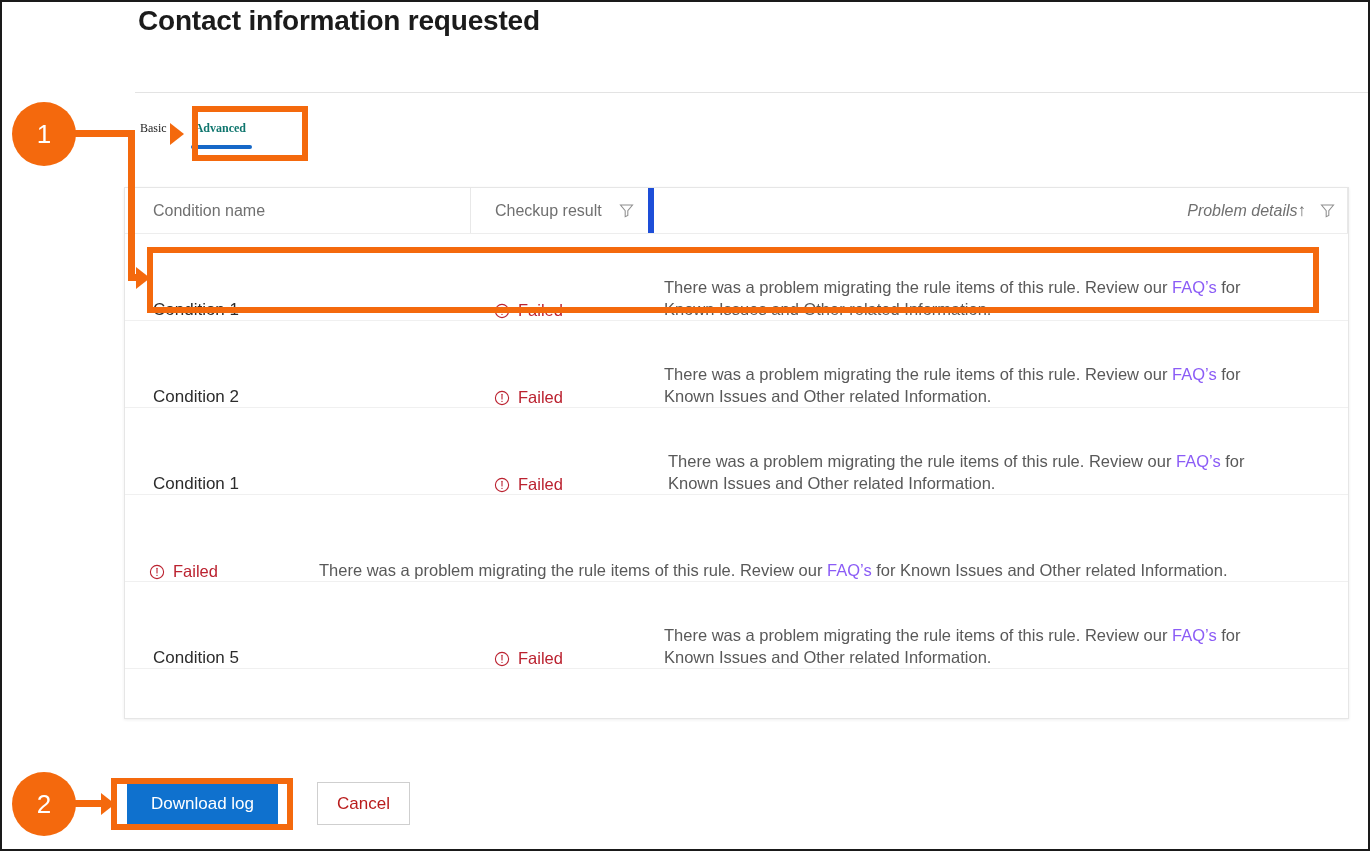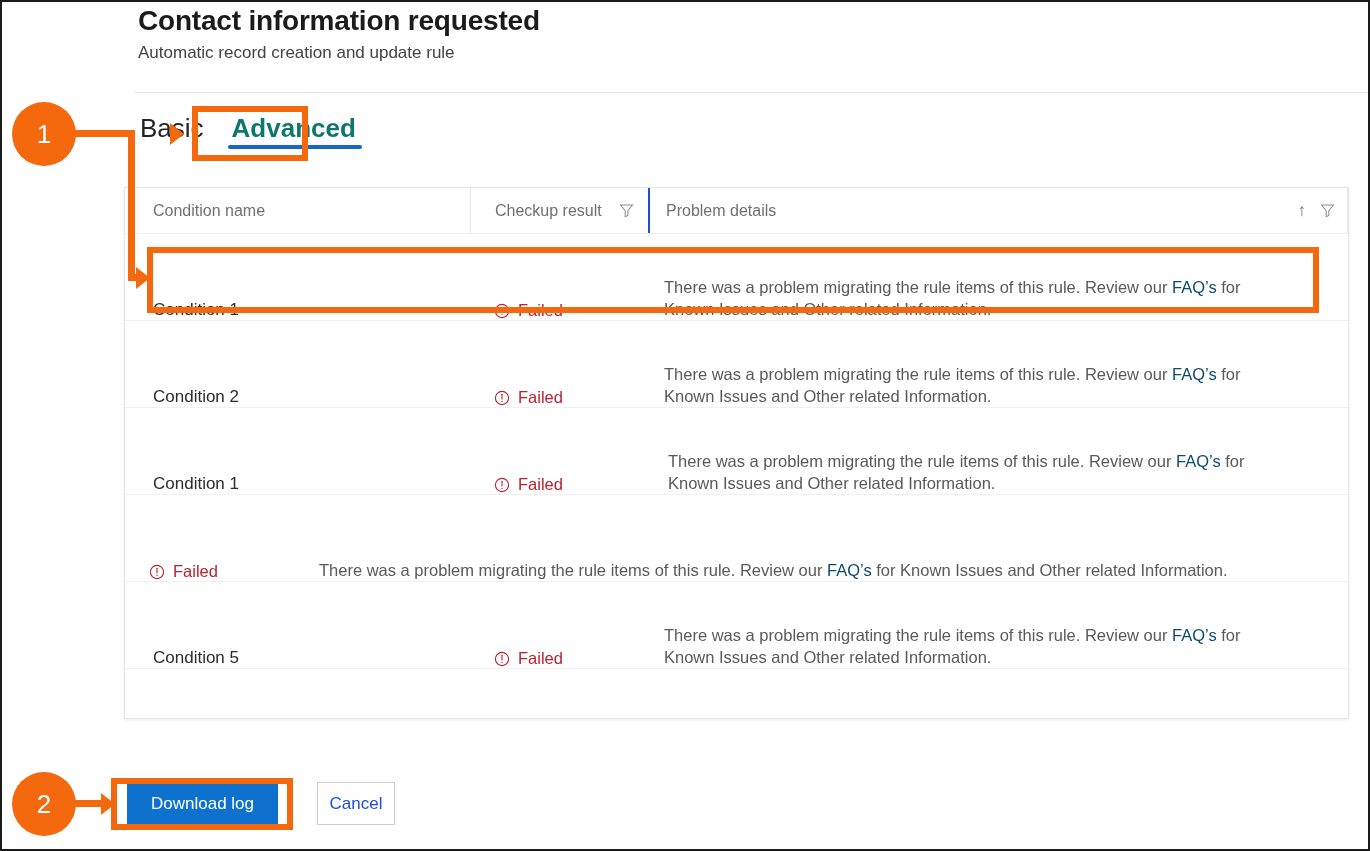--- a/index.html
+++ b/index.html
@@ -58,26 +58,27 @@
   
   .tabs {
     position: absolute;
     left: 138px;
     top: 112px;
     display: flex;
     align-items: flex-start;
     gap: 0px;
   }
   .tab {
-    font-size: 26px;
+    font-size: 12px;
     color: #242424;
     padding: 0 14px 7px 0;
     line-height: 28px;
     position: relative;
     white-space: nowrap;
+    font-family: Liberation Serif, serif;
   }
   .tab.active {
     font-weight: 600;
     color: #0f766e;
     padding: 0 14px 7px 14px;
   }
   .tab.active .tab-underline {
     position: absolute;
     left: 10px;
     right: 8px;
@@ -120,24 +121,25 @@
   .th-result {
     width: 178px;
     padding-left: 24px;
     border-left: 1px solid #e8e8e8;
     justify-content: space-between;
     padding-right: 14px;
   }
   .th-details {
     flex: 1;
     padding-left: 16px;
-    border-left: 2px solid #1d4ed8;
-    justify-content: space-between;
+    border-left: 6px solid #1d4ed8;
+    justify-content: flex-end;
     padding-right: 12px;
     border-right: 1px solid #e8e8e8;
+    font-style: italic;
   }
   .th-actions { display: flex; align-items: center; gap: 14px; }
 
   .icon-filter { width: 15px; height: 15px; display: block; opacity: .85; }
   .icon-sort { font-size: 17px; color: #6e6e6e; line-height: 1; display:block; }
 
   
   .row {
     display: flex;
     align-items: flex-end;
@@ -167,21 +169,21 @@
   .cell-details {
     flex: 1;
     padding-left: 16px;
     padding-right: 56px;
     box-sizing: border-box;
     font-size: 16.5px;
     color: #595959;
     line-height: 22px;
   }
   .cell-details.indent { padding-left: 20px; }
-  .faq-link { color: #0c4a6e; text-decoration: none; }
+  .faq-link { color: #8b5cf6; text-decoration: none; }
 
   
   .footer {
     position: absolute;
     left: 113px;
     top: 780px;
     display: flex;
     align-items: center;
     gap: 12px;
   }
@@ -195,22 +197,22 @@
   }
   .btn-primary {
     background: #0f71ce;
     color: #ffffff;
     width: 151px;
     margin-left: 12px;
     border: 1px solid #0f71ce;
   }
   .btn-secondary {
     background: #ffffff;
-    color: #1d4ed8;
-    width: 78px;
+    color: #b91c1c;
+    width: 93px;
     border: 1px solid #cfcfcf;
     margin-left: 27px;
   }
 
   
   .ann { position: absolute; }
   .badge {
     width: 64px;
     height: 64px;
     border-radius: 50%;
@@ -250,21 +252,20 @@
   .c2-h  { left: 72px; top: 798px; width: 30px; }
   .c2-arrow { left: 99px; top: 791px; }
 </style>
 </head>
 <body>
 
 <div id="screen">
 
   <div class="page-header">
     <div class="page-title">Contact information requested</div>
-    <div class="page-subtitle">Automatic record creation and update rule</div>
   </div>
 
   <div class="header-divider"></div>
 
   <div class="tabs">
     <div class="tab">
       <span>Basic</span>
     </div>
     <div class="tab active">
       <span>Advanced</span>

